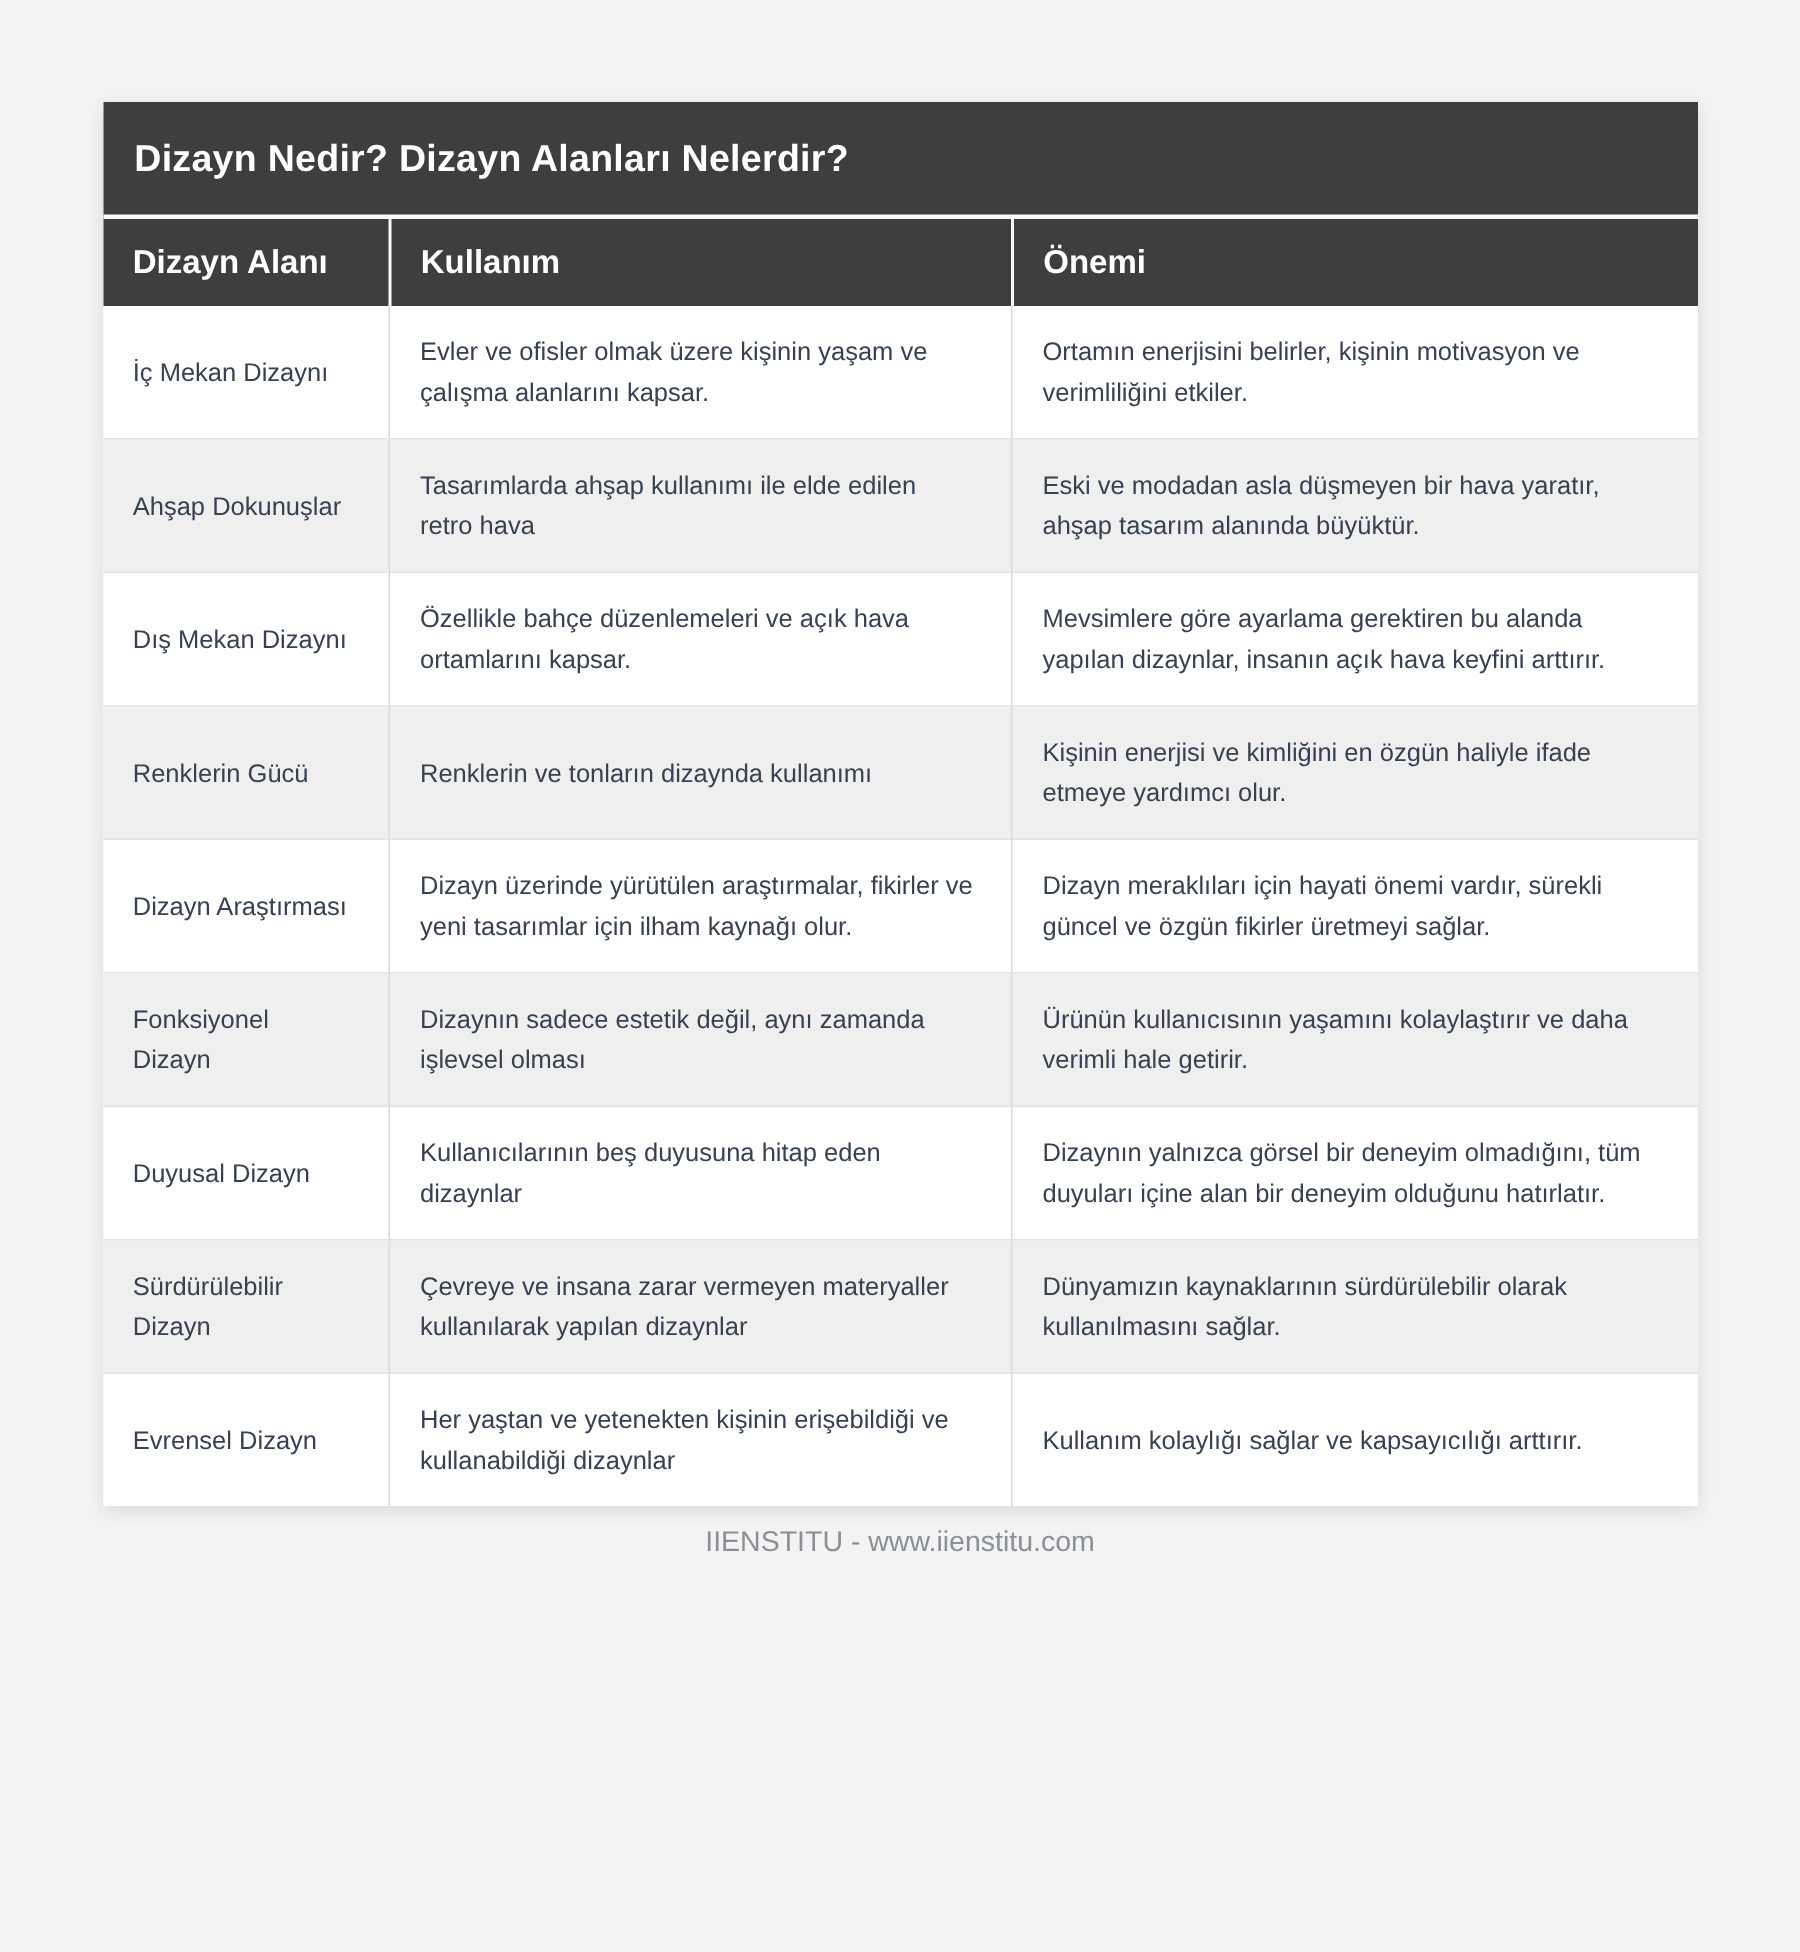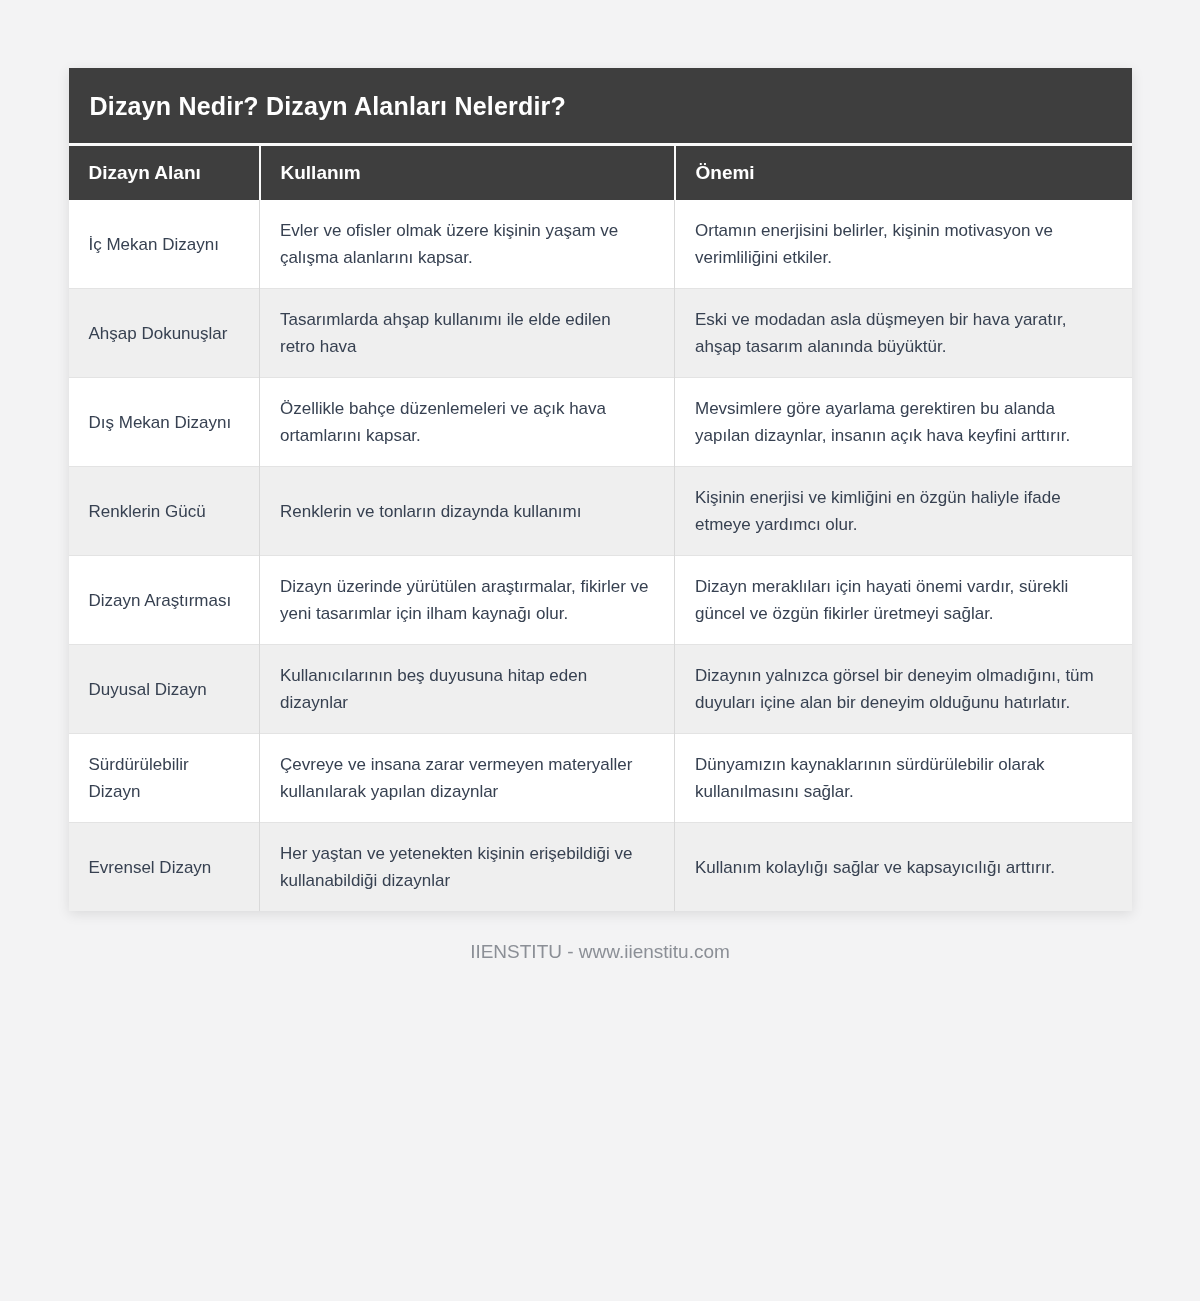--- a/index.html
+++ b/index.html
@@ -43,21 +43,21 @@
     width:100%;
     border-collapse:collapse;
     table-layout:fixed;
   }
   col.c1{width:191px;}
   col.c2{width:415px;}
   col.c3{width:457px;}
   th{
     background:var(--header-bg,#3e3e3e);
     color:var(--header-text,#fff);
-    font-size:19px;
+    font-size:22px;
     font-weight:700;
     text-align:left;
     vertical-align:middle;
     padding:16px 22px 16px 20px;
     height:42px;
   }
   th + th{border-left:2px solid var(--gap-light,#fafafa);}
   td{
     color:var(--body-text,#374151);
     font-size:17px;
@@ -67,21 +67,21 @@
     padding:17px 24px 17px 20px;
   }
   td + td{border-left:1px solid var(--divider,#d9d9d9);}
   tbody tr + tr td{border-top:1px solid var(--row-divider,#e3e3e3);}
   tbody tr:nth-child(odd){background:var(--row-bg,#ffffff);}
   tbody tr:nth-child(even){background:var(--row-alt-bg,#efefef);}
   .footer{
     text-align:center;
     color:var(--footer-text,#8b8f96);
     font-size:19px;
-    margin-top:30px;
+    margin-top:14px;
     padding-bottom:60px;
   }
 </style>
 </head>
 <body>
 
 <div class="card">
   <div class="title-bar">Dizayn Nedir? Dizayn Alanları Nelerdir?</div>
 
   <table class="design-table">
@@ -117,20 +117,25 @@
         <td>Renklerin Gücü</td>
         <td>Renklerin ve tonların dizaynda kullanımı</td>
         <td>Kişinin enerjisi ve kimliğini en özgün haliyle ifade etmeye yardımcı olur.</td>
       </tr>
       <tr>
         <td>Dizayn Araştırması</td>
         <td>Dizayn üzerinde yürütülen araştırmalar, fikirler ve yeni tasarımlar için ilham kaynağı olur.</td>
         <td>Dizayn meraklıları için hayati önemi vardır, sürekli güncel ve özgün fikirler üretmeyi sağlar.</td>
       </tr>
       <tr>
+        <td>Fonksiyonel Dizayn</td>
+        <td>Dizaynın sadece estetik değil, aynı zamanda işlevsel olması</td>
+        <td>Ürünün kullanıcısının yaşamını kolaylaştırır ve daha verimli hale getirir.</td>
+      </tr>
+      <tr>
         <td>Duyusal Dizayn</td>
         <td>Kullanıcılarının beş duyusuna hitap eden dizaynlar</td>
         <td>Dizaynın yalnızca görsel bir deneyim olmadığını, tüm duyuları içine alan bir deneyim olduğunu hatırlatır.</td>
       </tr>
       <tr>
         <td>Sürdürülebilir Dizayn</td>
         <td>Çevreye ve insana zarar vermeyen materyaller kullanılarak yapılan dizaynlar</td>
         <td>Dünyamızın kaynaklarının sürdürülebilir olarak kullanılmasını sağlar.</td>
       </tr>
       <tr>

